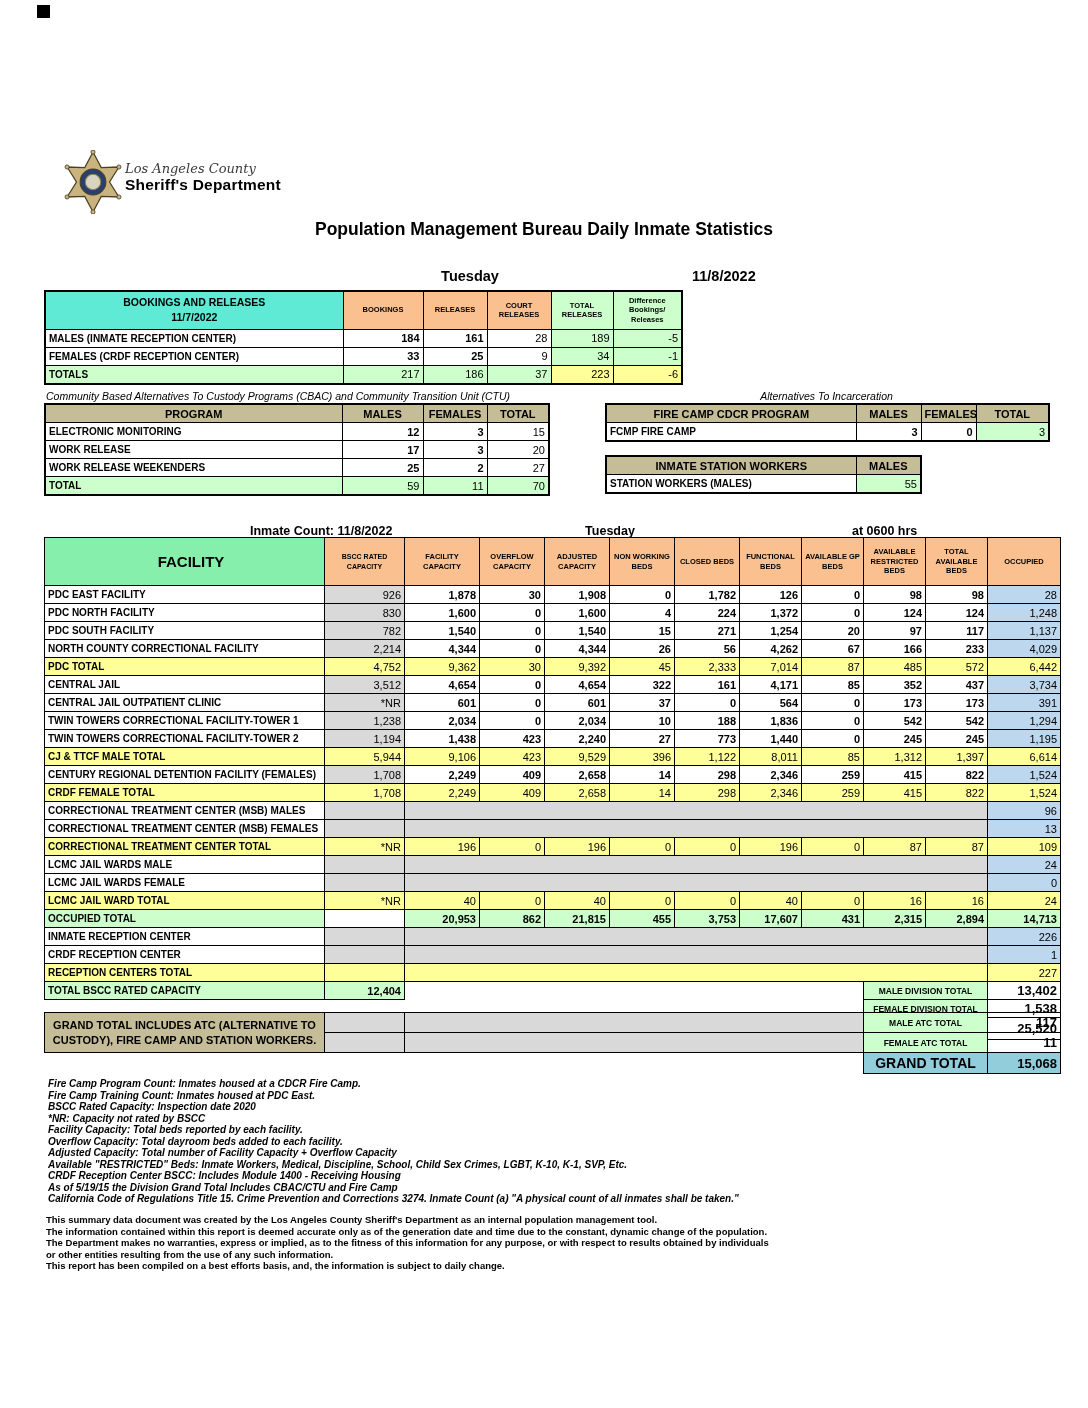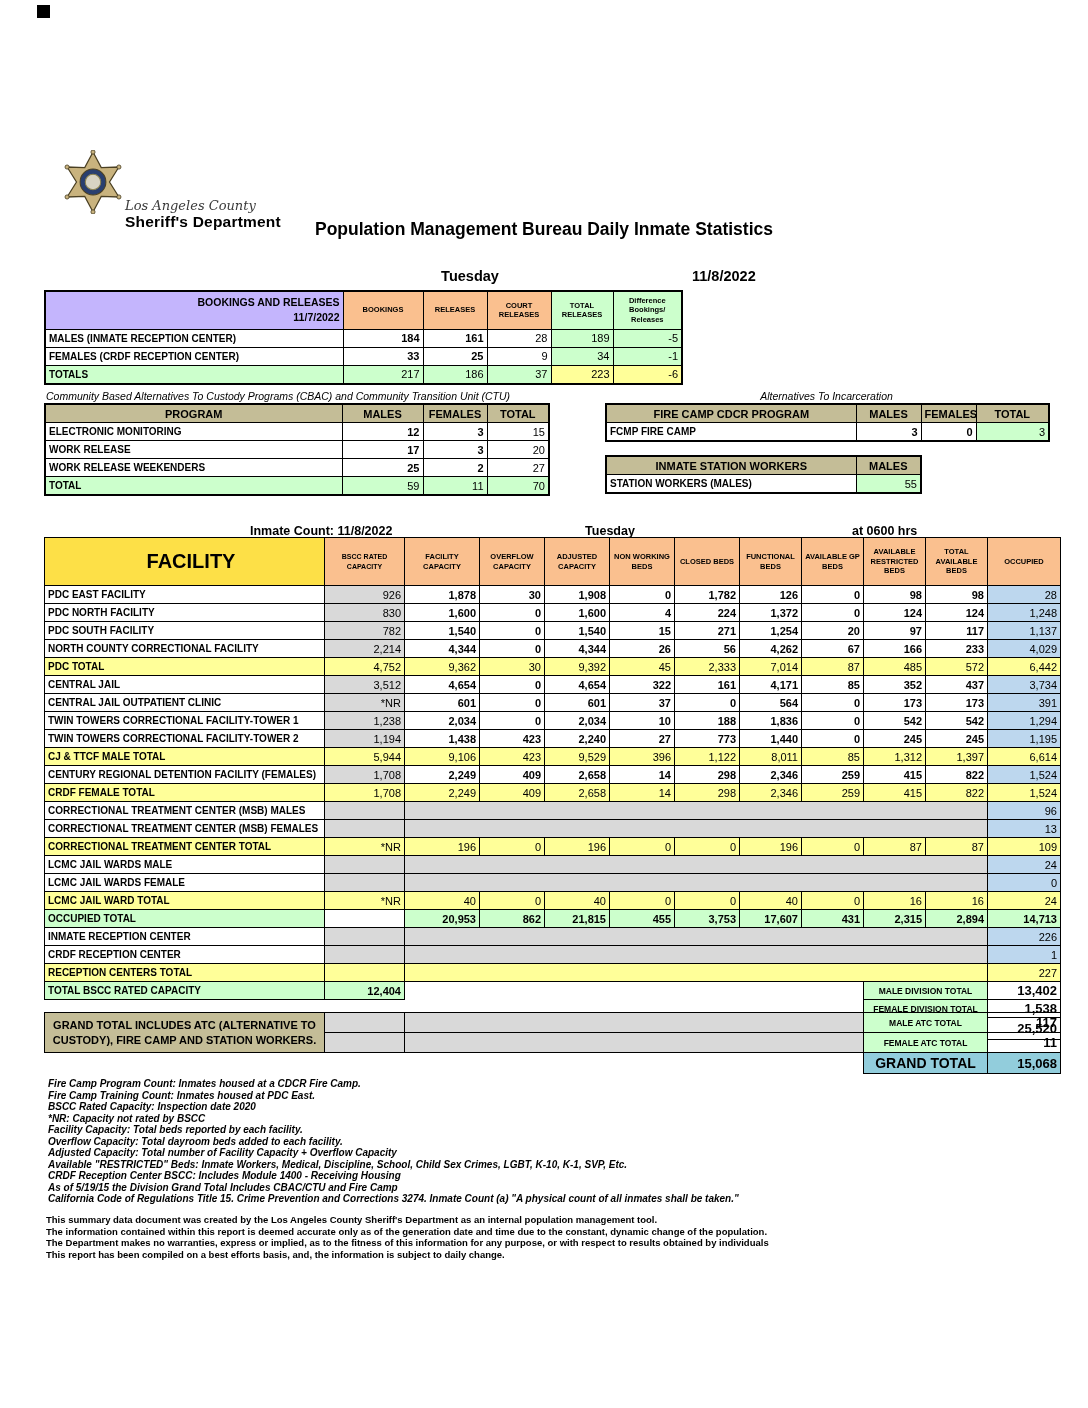--- a/index.html
+++ b/index.html
@@ -15,38 +15,38 @@
   .lbl{font-size:10px;font-weight:bold;text-align:left;}
   .green{background:#CCFFCC;}
   .yellow{background:#FFFF99;}
   .blue{background:#BDD7EE;}
   .gray2{background:#D9D9D9;}
   .tan{background:#C4BD97;}
   .nob{border:none;background:#fff;}
   .chead{background:#FAC08F;font-size:7.5px;font-weight:bold;text-align:center;
          white-space:normal;line-height:1.3;padding:1px 2px;}
   .thead{background:#C4BD97;font-size:11px;font-weight:bold;text-align:center;}
-  .fhead{background:#fde047;font-size:20px;font-weight:bold;text-align:center;padding-left:16px;}
-  .bkhead{background:#c4b5fd;font-size:10.5px;font-weight:bold;text-align:right;
+  .fhead{background:#86efac;font-size:15px;font-weight:bold;text-align:center;padding-left:16px;}
+  .bkhead{background:#5eead4;font-size:10.5px;font-weight:bold;text-align:center;
           white-space:normal;line-height:1.5;}
   .ghead{background:#CCFFCC;font-size:7.5px;font-weight:bold;text-align:center;
          white-space:normal;line-height:1.3;padding:1px 2px;}
   .divlbl{font-size:8.5px;font-weight:bold;text-align:center;margin-top:24px;}
   .bigb{font-weight:bold;font-size:13px;text-align:right;}
   .custlbl{background:#FAC08F;font-weight:bold;font-size:14px;text-align:center;}
   .grandlbl{background:#92CDDC;font-weight:bold;font-size:14px;text-align:center;}
   .grandval{background:#92CDDC;}
   tr.tall td{height:21px;}
   .title{left:0;top:219px;width:1088px;text-align:center;font-size:17.5px;font-weight:bold;}
   .dayline{font-size:14.5px;font-weight:bold;}
   .countline{font-size:12.5px;font-weight:bold;}
   .sect-title{font-size:10.5px;font-weight:normal;font-style:italic;}
   .footnotes div{font-size:10px;font-weight:bold;font-style:italic;line-height:11.5px;}
   .disclaimer div{font-size:9.5px;font-weight:bold;line-height:11.6px;}
-  .agency1{font-family:"DejaVu Serif",serif;font-style:italic;font-size:13px;color:#3a3a3a;margin-top:37px;}
+  .agency1{font-family:"DejaVu Serif",serif;font-style:italic;font-size:13px;color:#3a3a3a;}
   .agency2{font-size:15.5px;font-weight:bold;letter-spacing:.2px;}
   .tanNote{white-space:normal;text-align:center;font-size:11px;font-weight:bold;line-height:1.35;}
   .artifact{left:37px;top:5px;width:13px;height:13px;background:#000;}
 </style>
 </head>
 <body>
 
 <div class="abs artifact"></div>
 
 <div class="abs" style="left:62px;top:150px;width:62px;height:64px;">
@@ -561,14 +561,15 @@
     <div>Adjusted Capacity: Total number of Facility Capacity + Overflow Capacity</div>
     <div>Available "RESTRICTED" Beds: Inmate Workers, Medical, Discipline, School, Child Sex Crimes,  LGBT, K-10, K-1, SVP, Etc.</div>
     <div>CRDF Reception Center BSCC: Includes Module 1400 - Receiving Housing</div>
     <div>As of 5/19/15 the Division Grand Total Includes CBAC/CTU and Fire Camp</div>
     <div>California Code of Regulations Title 15. Crime Prevention and Corrections 3274. Inmate Count (a) "A physical count of all inmates shall be taken."</div>
   </div>
 <div class="abs disclaimer" style="left:46px;top:1214px;width:1010px;">
     <div>This summary data document was created by the Los Angeles County Sheriff's Department as an internal population management tool.</div>
     <div>The information contained within this report is deemed accurate only as of the generation date and time due to the constant, dynamic change of the population.</div>
     <div>The Department makes no warranties, express or implied, as to the fitness of this information for any purpose, or with respect to results obtained by individuals</div>
+    <div>or other entities resulting  from the use of any such information.</div>
     <div>This report has been compiled on a best efforts basis, and, the information is subject to daily change.</div>
   </div>
 
 </body></html>

